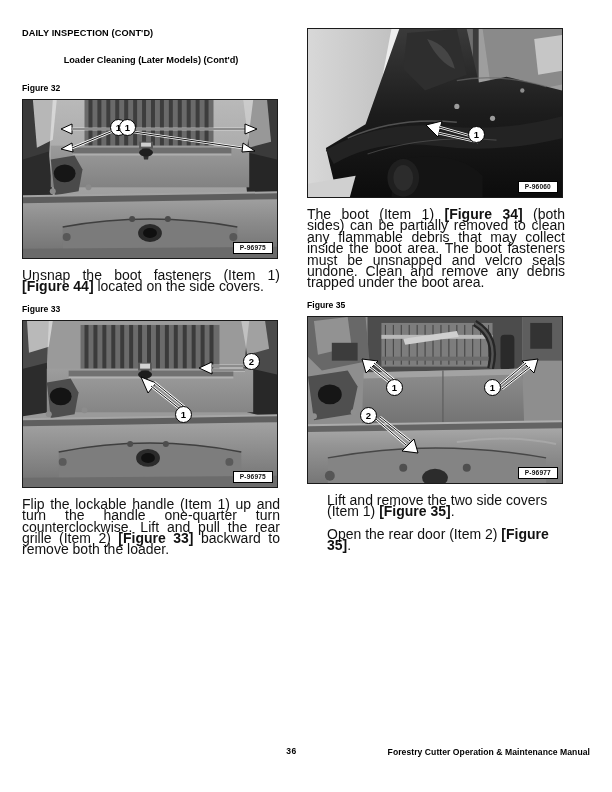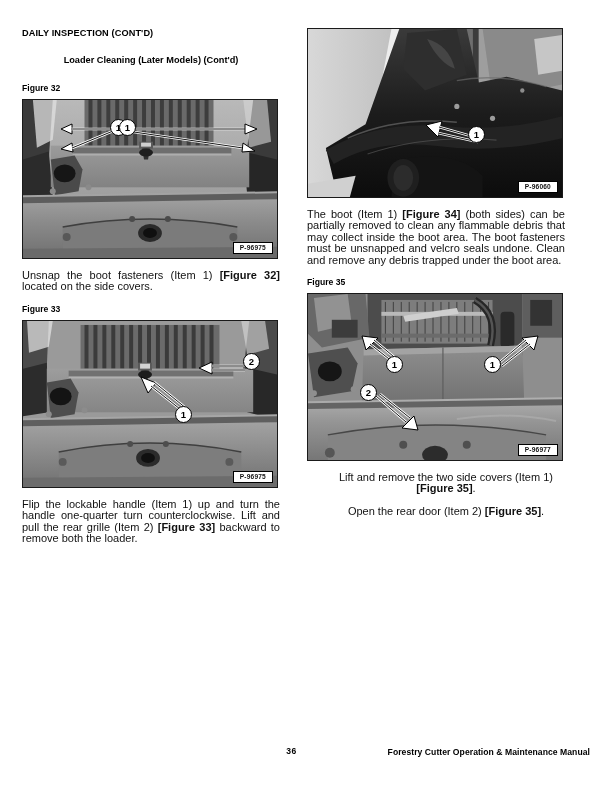--- a/index.html
+++ b/index.html
@@ -49,29 +49,29 @@
   }
   .fig-label {
     font-size: 8.6px;
     font-weight: bold;
     margin: 0 0 6px 0;
     line-height: 10px;
   }
 
   
   .para {
-    font-size: 11px;
+    font-size: 14px;
     line-height: 11.4px;
     text-align: justify;
     margin: 0 0 11px 0;
     color: #111;
   }
   .para:last-child { margin-bottom: 0; }
   .para b { font-weight: bold; }
-  .para.left-align { text-align: center; margin-left: 20px; }
+  .para.left-align { text-align: left; margin-left: 20px; }
 
   
   .figure {
     position: relative;
     width: 256px;
     height: 0;
     border: 1px solid #1a1a1a;
     box-sizing: border-box;
     overflow: hidden;
     margin-bottom: 11px;
@@ -255,21 +255,21 @@
           <line x1="0" y1="13" x2="116" y2="30" stroke="#000" stroke-width="0.9"></line>
           <polygon points="128,33 116,25 115,34" fill="#fff" stroke="#000" stroke-width="1"></polygon>
         </svg>
       </div>
       <div class="callout" style="left:96px; top:19px;">1</div>
 
       <div class="photo-id">P-96975</div>
     </div>
 
     <p class="para">
-      <span>Unsnap the boot fasteners (Item 1) </span><b>[Figure 32]</b><span> located on the side covers.</span>
+      <span>Unsnap the boot fasteners (Item 1) </span><b>[Figure 44]</b><span> located on the side covers.</span>
     </p>
 
     <div class="fig-label">Figure 33</div>
 
     <div class="figure h168">
       <svg class="photo" viewBox="0 0 256 168" preserveAspectRatio="none">
         <defs>
           <linearGradient id="f33deck" x1="0" y1="0" x2="0" y2="1">
             <stop offset="0" stop-color="#9d9d9d"></stop>
             <stop offset="1" stop-color="#858585"></stop>

